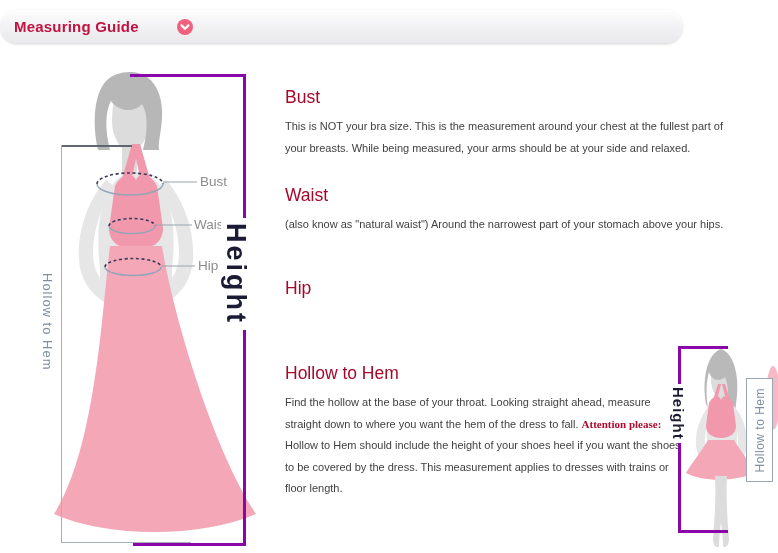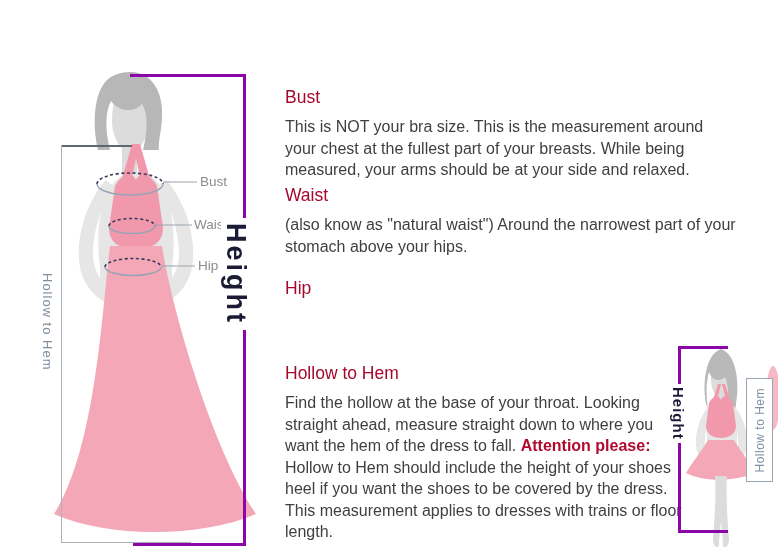--- a/index.html
+++ b/index.html
@@ -11,22 +11,22 @@
     border-radius:16px;
     background:linear-gradient(180deg,#fdfdfd 0%,#f4f4f6 40%,#e9e9ec 100%);
     box-shadow:0 1px 3px rgba(0,0,0,.18), inset 0 1px 0 #fff;
     display:flex;align-items:center;cursor:pointer;}
   .header-title{margin-left:13px;font-size:15px;font-weight:bold;color:#C11240;letter-spacing:.2px;}
   .chev{position:absolute;left:176px;top:9px;width:16px;height:16px;display:block;}
 
   
   .sec{position:absolute;left:285px;}
   .sec h3{margin:0 0 8px 0;font-size:17.5px;font-weight:normal;color:#A6082B;line-height:22px;}
-  .sec p{margin:0;font-size:16px;line-height:21.5px;color:#3f3f3f;}
-  .sec .attention{color:#B10A2E;font-weight:bold;}
+  .sec p{margin:0;font-size:11px;line-height:21.5px;color:#3f3f3f;}
+  .sec .attention{color:#B10A2E;font-weight:bold;font-family:Liberation Serif, serif;}
 
   
   .fig{position:absolute;}
   .fig-big{left:40px;top:68px;width:220px;height:482px;}
   .fig-small{left:663px;top:340px;width:115px;height:213px;}
   .line{position:absolute;}
   .purple{background:#8A06A8;}
   .gline{background:#a9b0b8;}
   .gline-dark{background:#5f6770;}
   .meas-label{position:absolute;font-size:13.5px;color:#8c8c8c;}
@@ -40,20 +40,27 @@
   .hollow-box{position:absolute;left:83px;top:38px;width:25px;height:102px;
     border:1px solid #99a6b4;background:#fff;display:flex;align-items:center;justify-content:center;}
   .hollow-box span{writing-mode:vertical-rl;transform:rotate(180deg);font-size:12px;
     color:#7E8EA0;letter-spacing:.5px;white-space:nowrap;}
 </style>
 </head>
 <body>
 
 <div class="page">
 
+  <div class="header-bar">
+    <span class="header-title">Measuring Guide</span>
+    <svg class="chev" viewBox="0 0 16 16">
+      <circle cx="8" cy="8" r="8" fill="#F0617E"></circle>
+      <path d="M4.6 6.4 L8 9.8 L11.4 6.4" stroke="#fff" stroke-width="2.3" fill="none" stroke-linecap="round" stroke-linejoin="round"></path>
+    </svg>
+  </div>
 
   <div class="fig fig-big">
     <svg width="220" height="482" viewBox="0 0 220 482">
 
       <path d="M72,54 C72,26 80,16 90,16 C101,16 109,26 109,54 C109,70 99,82 90,89 C82,82 72,70 72,54 Z" fill="#dcdcdc"></path>
 
       <path d="M58,82 C52,56 54,26 66,13 C76,3 96,1 107,9 C118,17 123,32 122,50 C121,66 118,74 119,82 L103,82 C108,62 108,46 102,36 C94,45 79,44 71,33 C65,44 65,62 70,82 Z" fill="#b7b7b7"></path>
 
       <rect x="82" y="72" width="15" height="34" fill="#dcdcdc"></rect>
 

